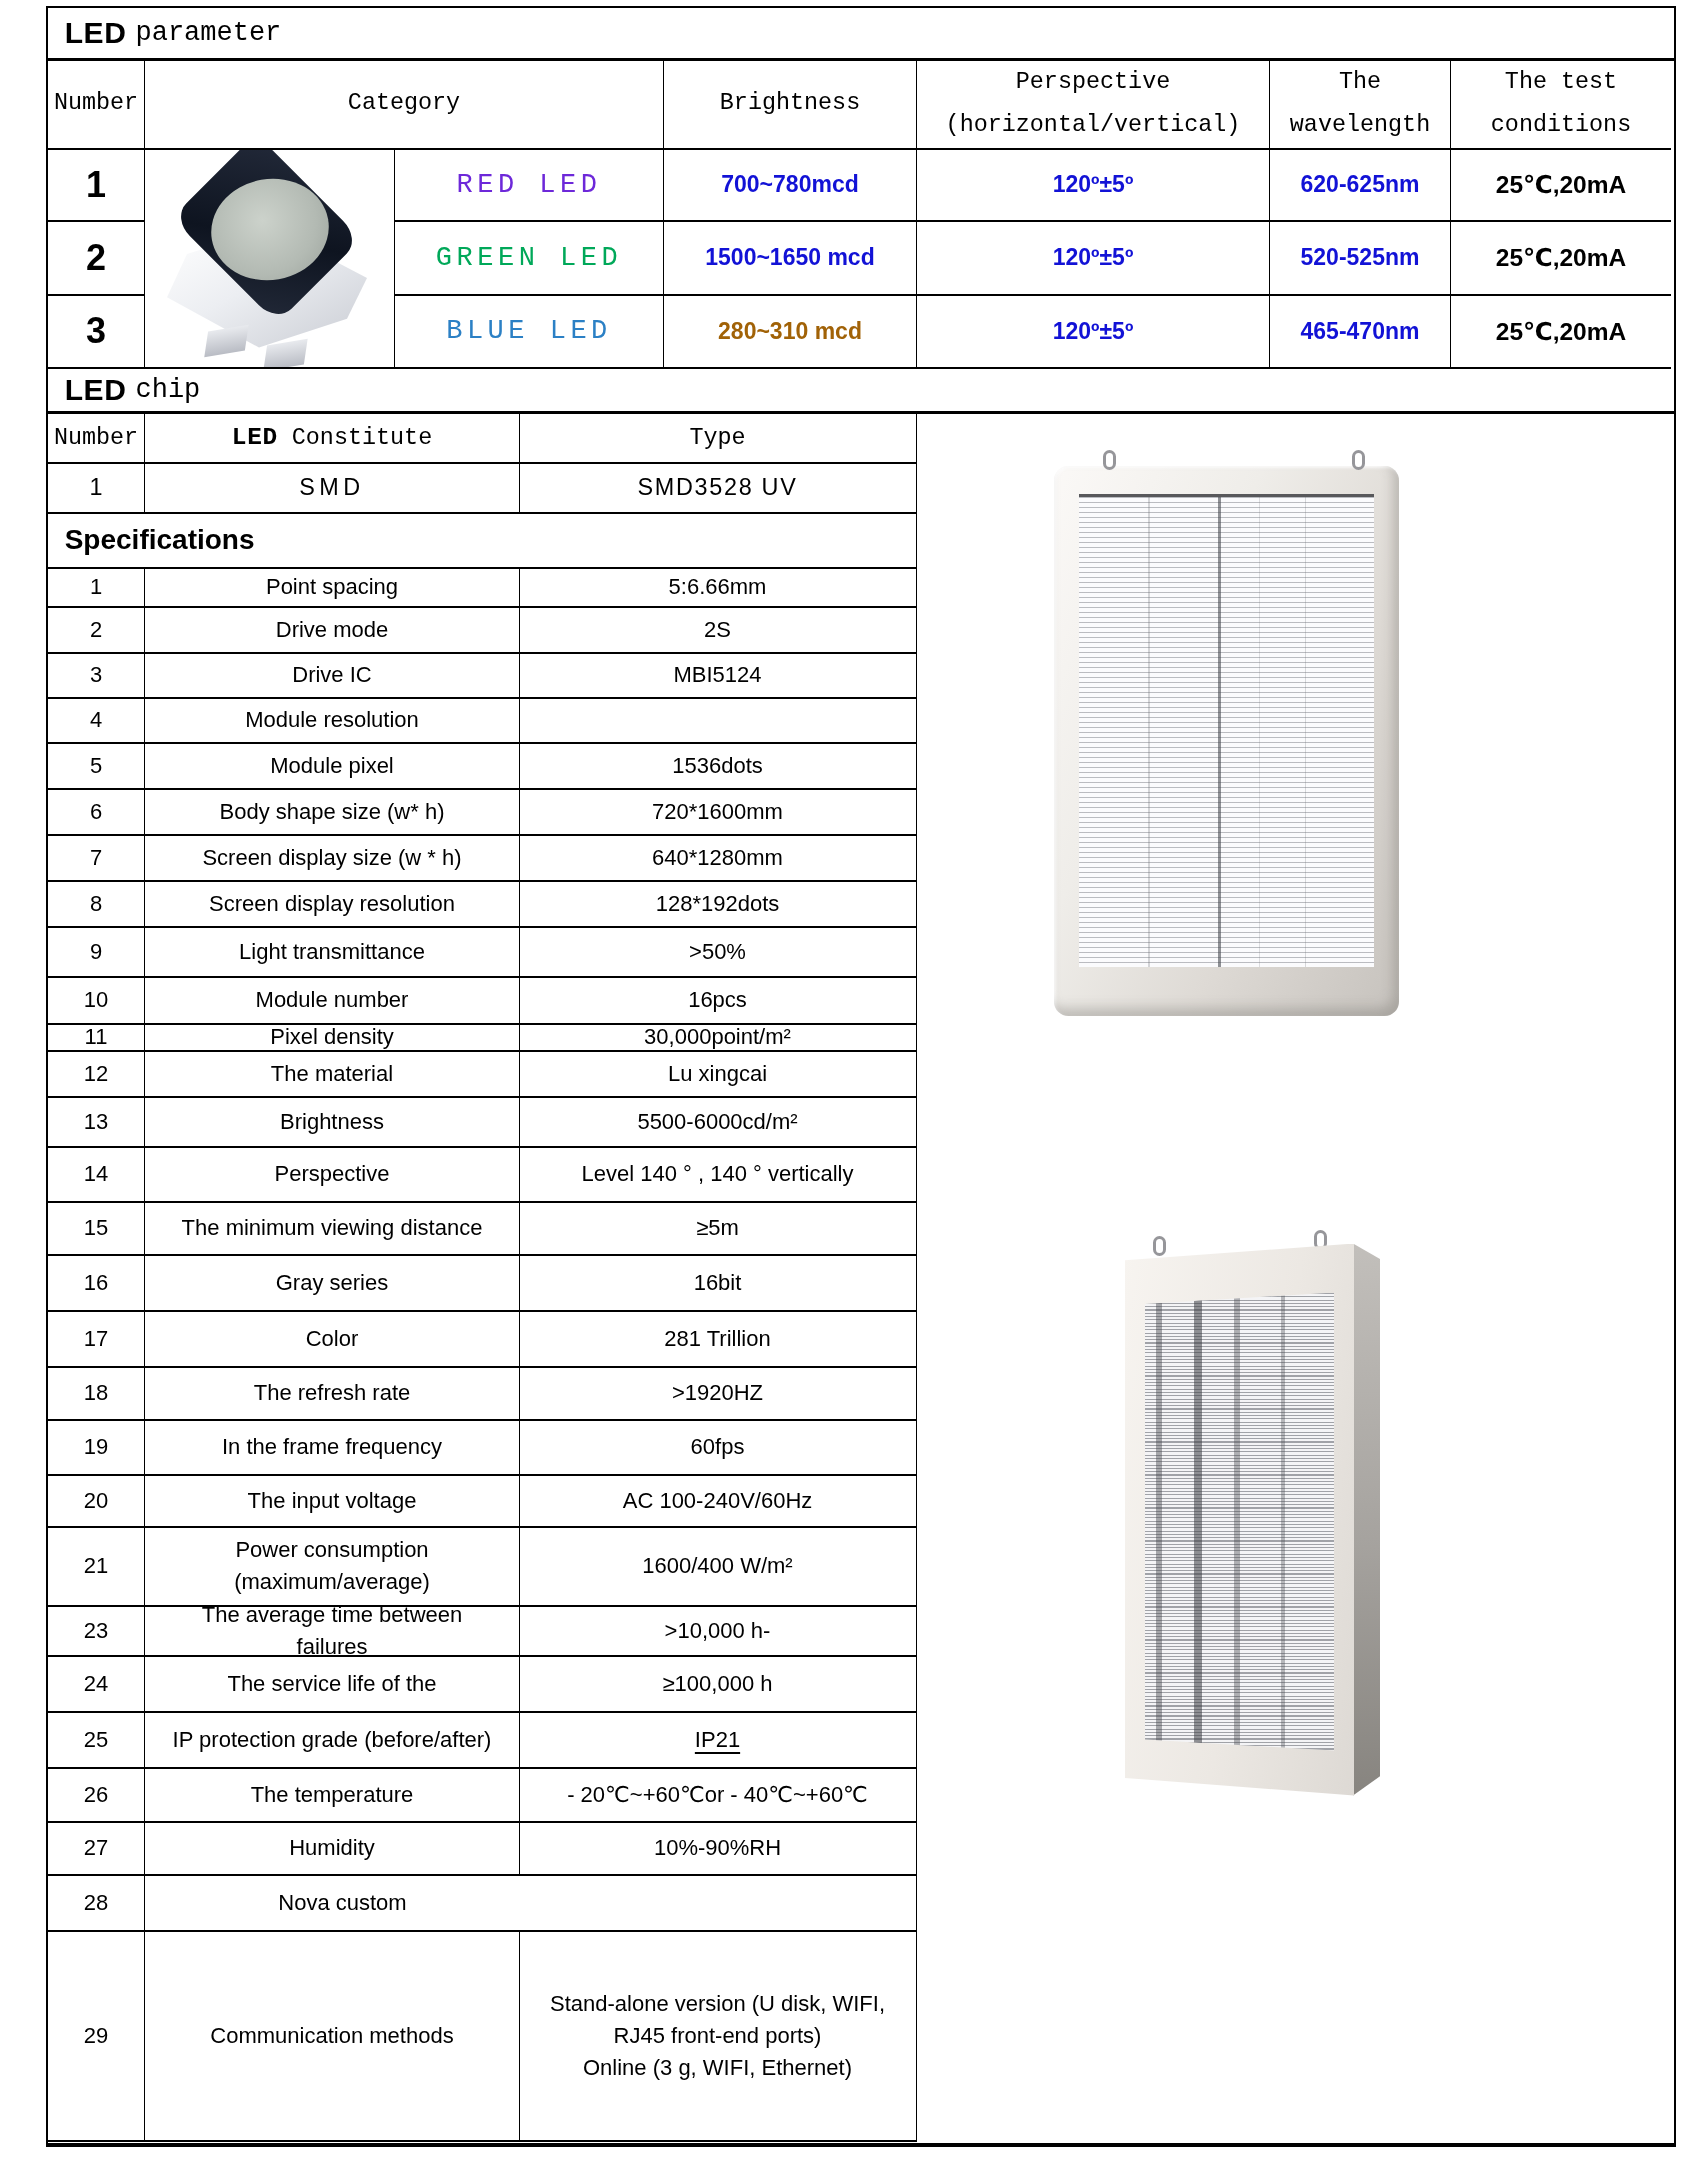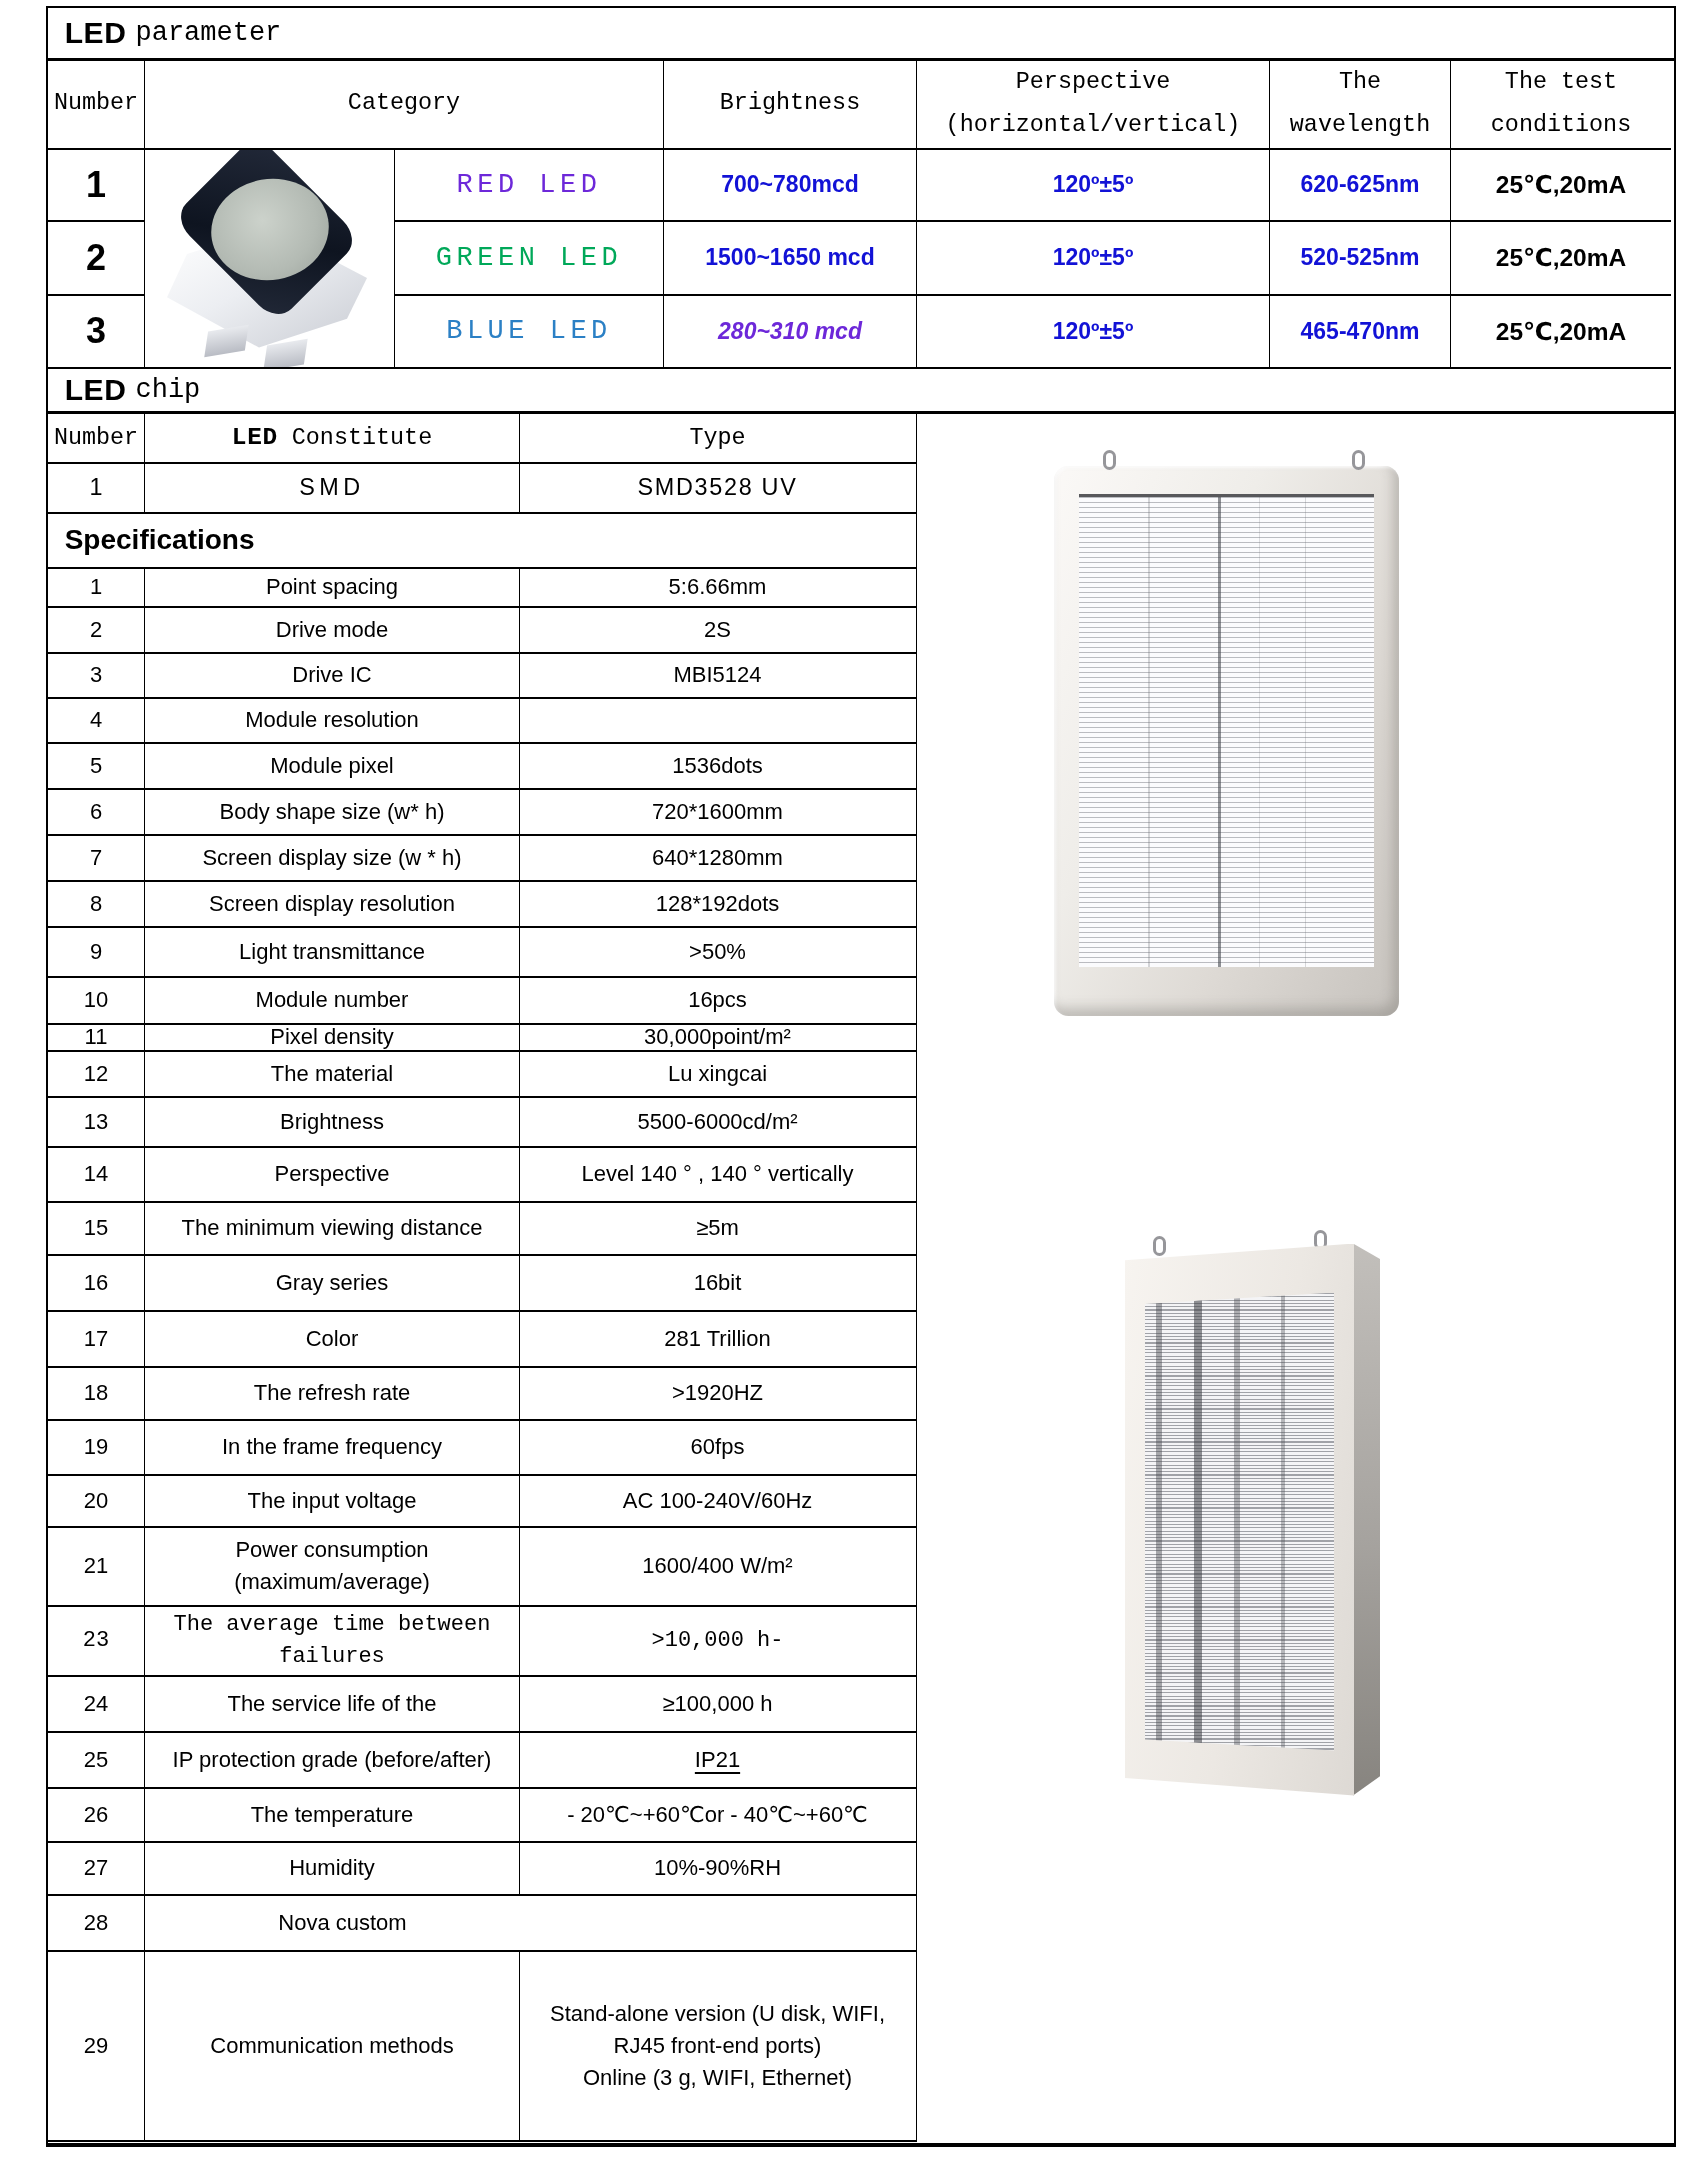--- a/index.html
+++ b/index.html
@@ -160,21 +160,21 @@
 
     <div class="cell pnum">2</div>
     <div class="cell led-label" style="color: rgb(0, 168, 89);">GREEN LED</div>
     <div class="cell pval" style="color: rgb(18, 18, 214);">1500~1650 mcd</div>
     <div class="cell pval" style="color: rgb(18, 18, 214);">120º±5º</div>
     <div class="cell pval" style="color: rgb(18, 18, 214);">520-525nm</div>
     <div class="cell pcond last">25℃,20mA</div>
 
     <div class="cell pnum">3</div>
     <div class="cell led-label" style="color: rgb(43, 128, 197);">BLUE LED</div>
-    <div class="cell pval" style="color: #6d28d9; font-style: italic;">280~310 mcd</div>
+    <div class="cell pval" style="color: #a16207;">280~310 mcd</div>
     <div class="cell pval" style="color: rgb(18, 18, 214);">120º±5º</div>
     <div class="cell pval" style="color: rgb(18, 18, 214);">465-470nm</div>
     <div class="cell pcond last">25℃,20mA</div>
   </div>
 
   <div class="section-title st-chip">
     <span class="t-bold">LED</span>
     <span class="t-mono">chip</span>
   </div>
 
@@ -421,21 +421,21 @@
               <div class="line">21</div>
             </div>
             <div class="lc c-name">
               <div class="line">Power consumption</div>
               <div class="line">(maximum/average)</div>
             </div>
             <div class="lc c-val">
               <div class="line">1600/400 W/m²</div>
             </div>
           </div>
-          <div class="lrow sprow" style="height: 70px; font-family: Liberation Mono, monospace;">
+          <div class="lrow sprow" style="height: 50px;">
             <div class="lc c-num sp-num">
               <div class="line">23</div>
             </div>
             <div class="lc c-name">
               <div class="line">The average time between</div>
               <div class="line">failures</div>
             </div>
             <div class="lc c-val">
               <div class="line">&gt;10,000 h-</div>
             </div>

